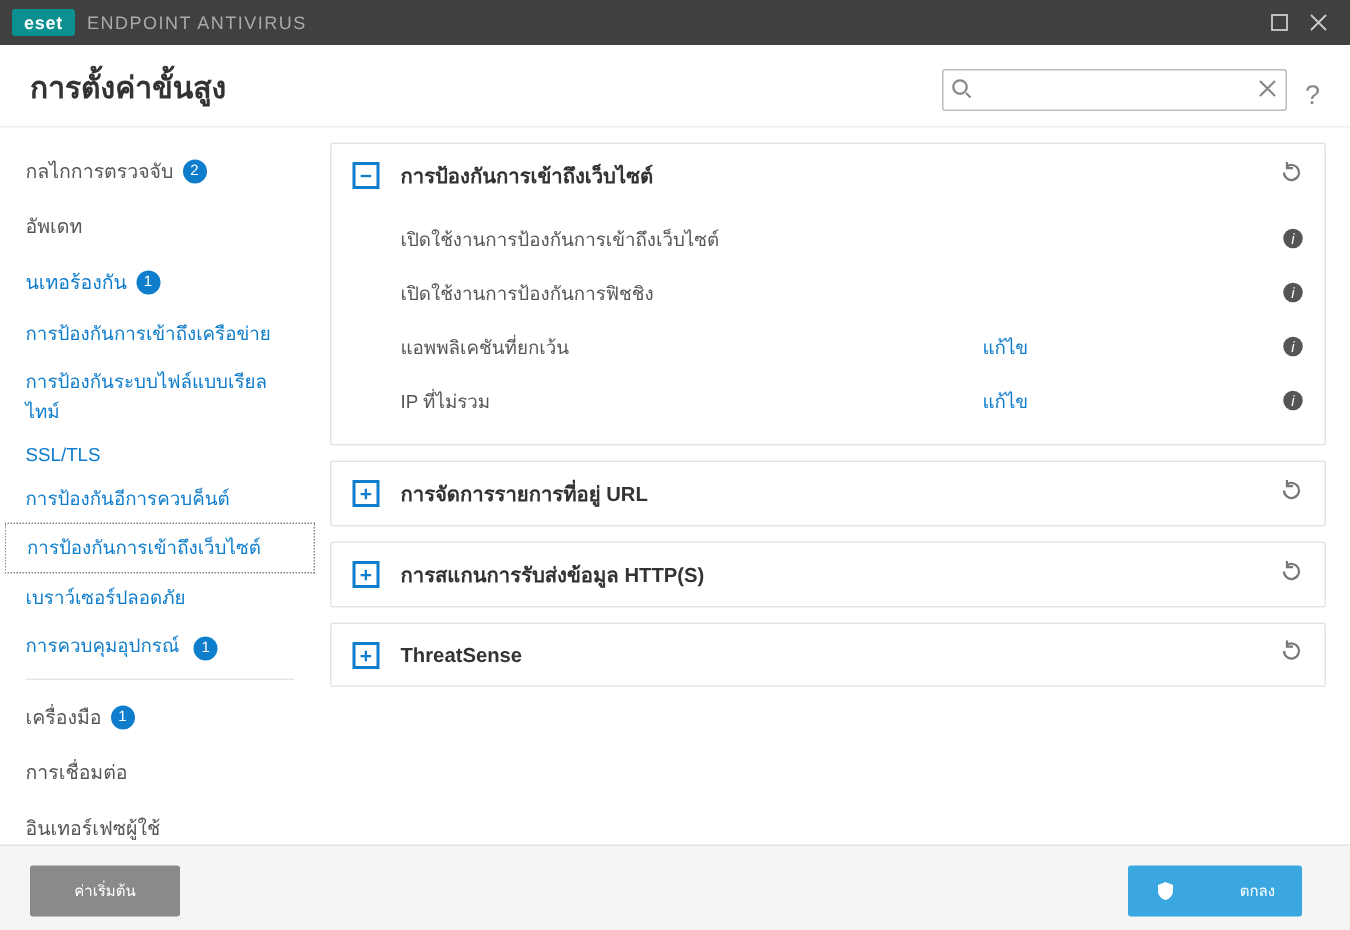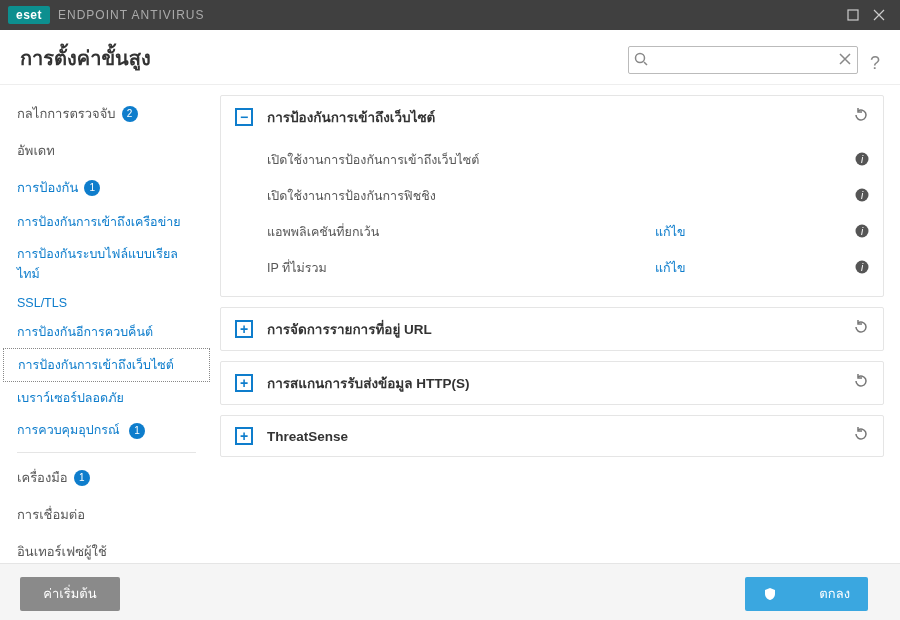--- a/index.html
+++ b/index.html
@@ -34,21 +34,21 @@
 .panel-body { padding: 4px 14px 10px 46px; }
 .row { display: flex; align-items: center; padding: 8px 0; font-size: 12.5px; color: #575757; }
 .row .label { flex: 1; }
 .row .value-link { color: #0e7dcc; cursor: pointer; width: 190px; }
 .row .info { color: #555; margin-left: 10px; cursor: pointer; }
 .switch { width: 38px; height: 18px; background: #0e8fd0; border-radius: 10px; position: relative; cursor: pointer; }
 .switch::after { content: ""; position: absolute; width: 14px; height: 14px; background: #fff; border-radius: 50%; top: 2px; right: 2px; }
 .switch-wrap { width: 190px; }
 .footer { height: 60px; background: #f5f5f5; display: flex; align-items: center; padding: 0 20px; border-top: 1px solid #e5e5e5; }
 .footer .spacer { flex: 1; }
-.btn { min-width: 100px; height: 34px; border: none; border-radius: 2px; font-size: 13px; cursor: pointer; display: inline-flex; align-items: center; justify-content: center; padding: 0 18px; text-align: center; }
+.btn { min-width: 100px; height: 34px; border: none; border-radius: 2px; font-size: 10px; cursor: pointer; display: inline-flex; align-items: center; justify-content: center; padding: 0 18px; text-align: center; }
 .btn-default { background: #8a8a8a; color: #fff; }
 .btn-primary { background: #3aa7e0; color: #fff; margin-right: 12px; gap: 38px; }
 .btn-cancel { background: #b0b0b0; color: #fff; }
 .btn svg { margin-right: 4px; }
 svg.reset-ico { width: 16px; height: 16px; }
 </style>
 </head>
 <body>
 
 <div class="titlebar">
@@ -89,21 +89,21 @@
 <div class="content">
   <div class="sidebar">
     <div class="item">
       <span>กลไกการตรวจจับ</span>
       <span class="badge">2</span>
     </div>
     <div class="item">
       <span>อัพเดท</span>
     </div>
     <div class="item active">
-      <span>การป้องกัน</span>
+      <span>นเทอร้องกัน</span>
       <span class="badge">1</span>
     </div>
     <div class="subitem">การป้องกันการเข้าถึงเครือข่าย</div>
     <div class="subitem">การป้องกันระบบไฟล์แบบเรียลไทม์</div>
     <div class="subitem">SSL/TLS</div>
     <div class="subitem">การป้องกันอีการควบค็นต์</div>
     <div class="subitem selected">การป้องกันการเข้าถึงเว็บไซต์</div>
     <div class="subitem">เบราว์เซอร์ปลอดภัย</div>
     <div class="subitem">
       <span>การควบคุมอุปกรณ์</span>

